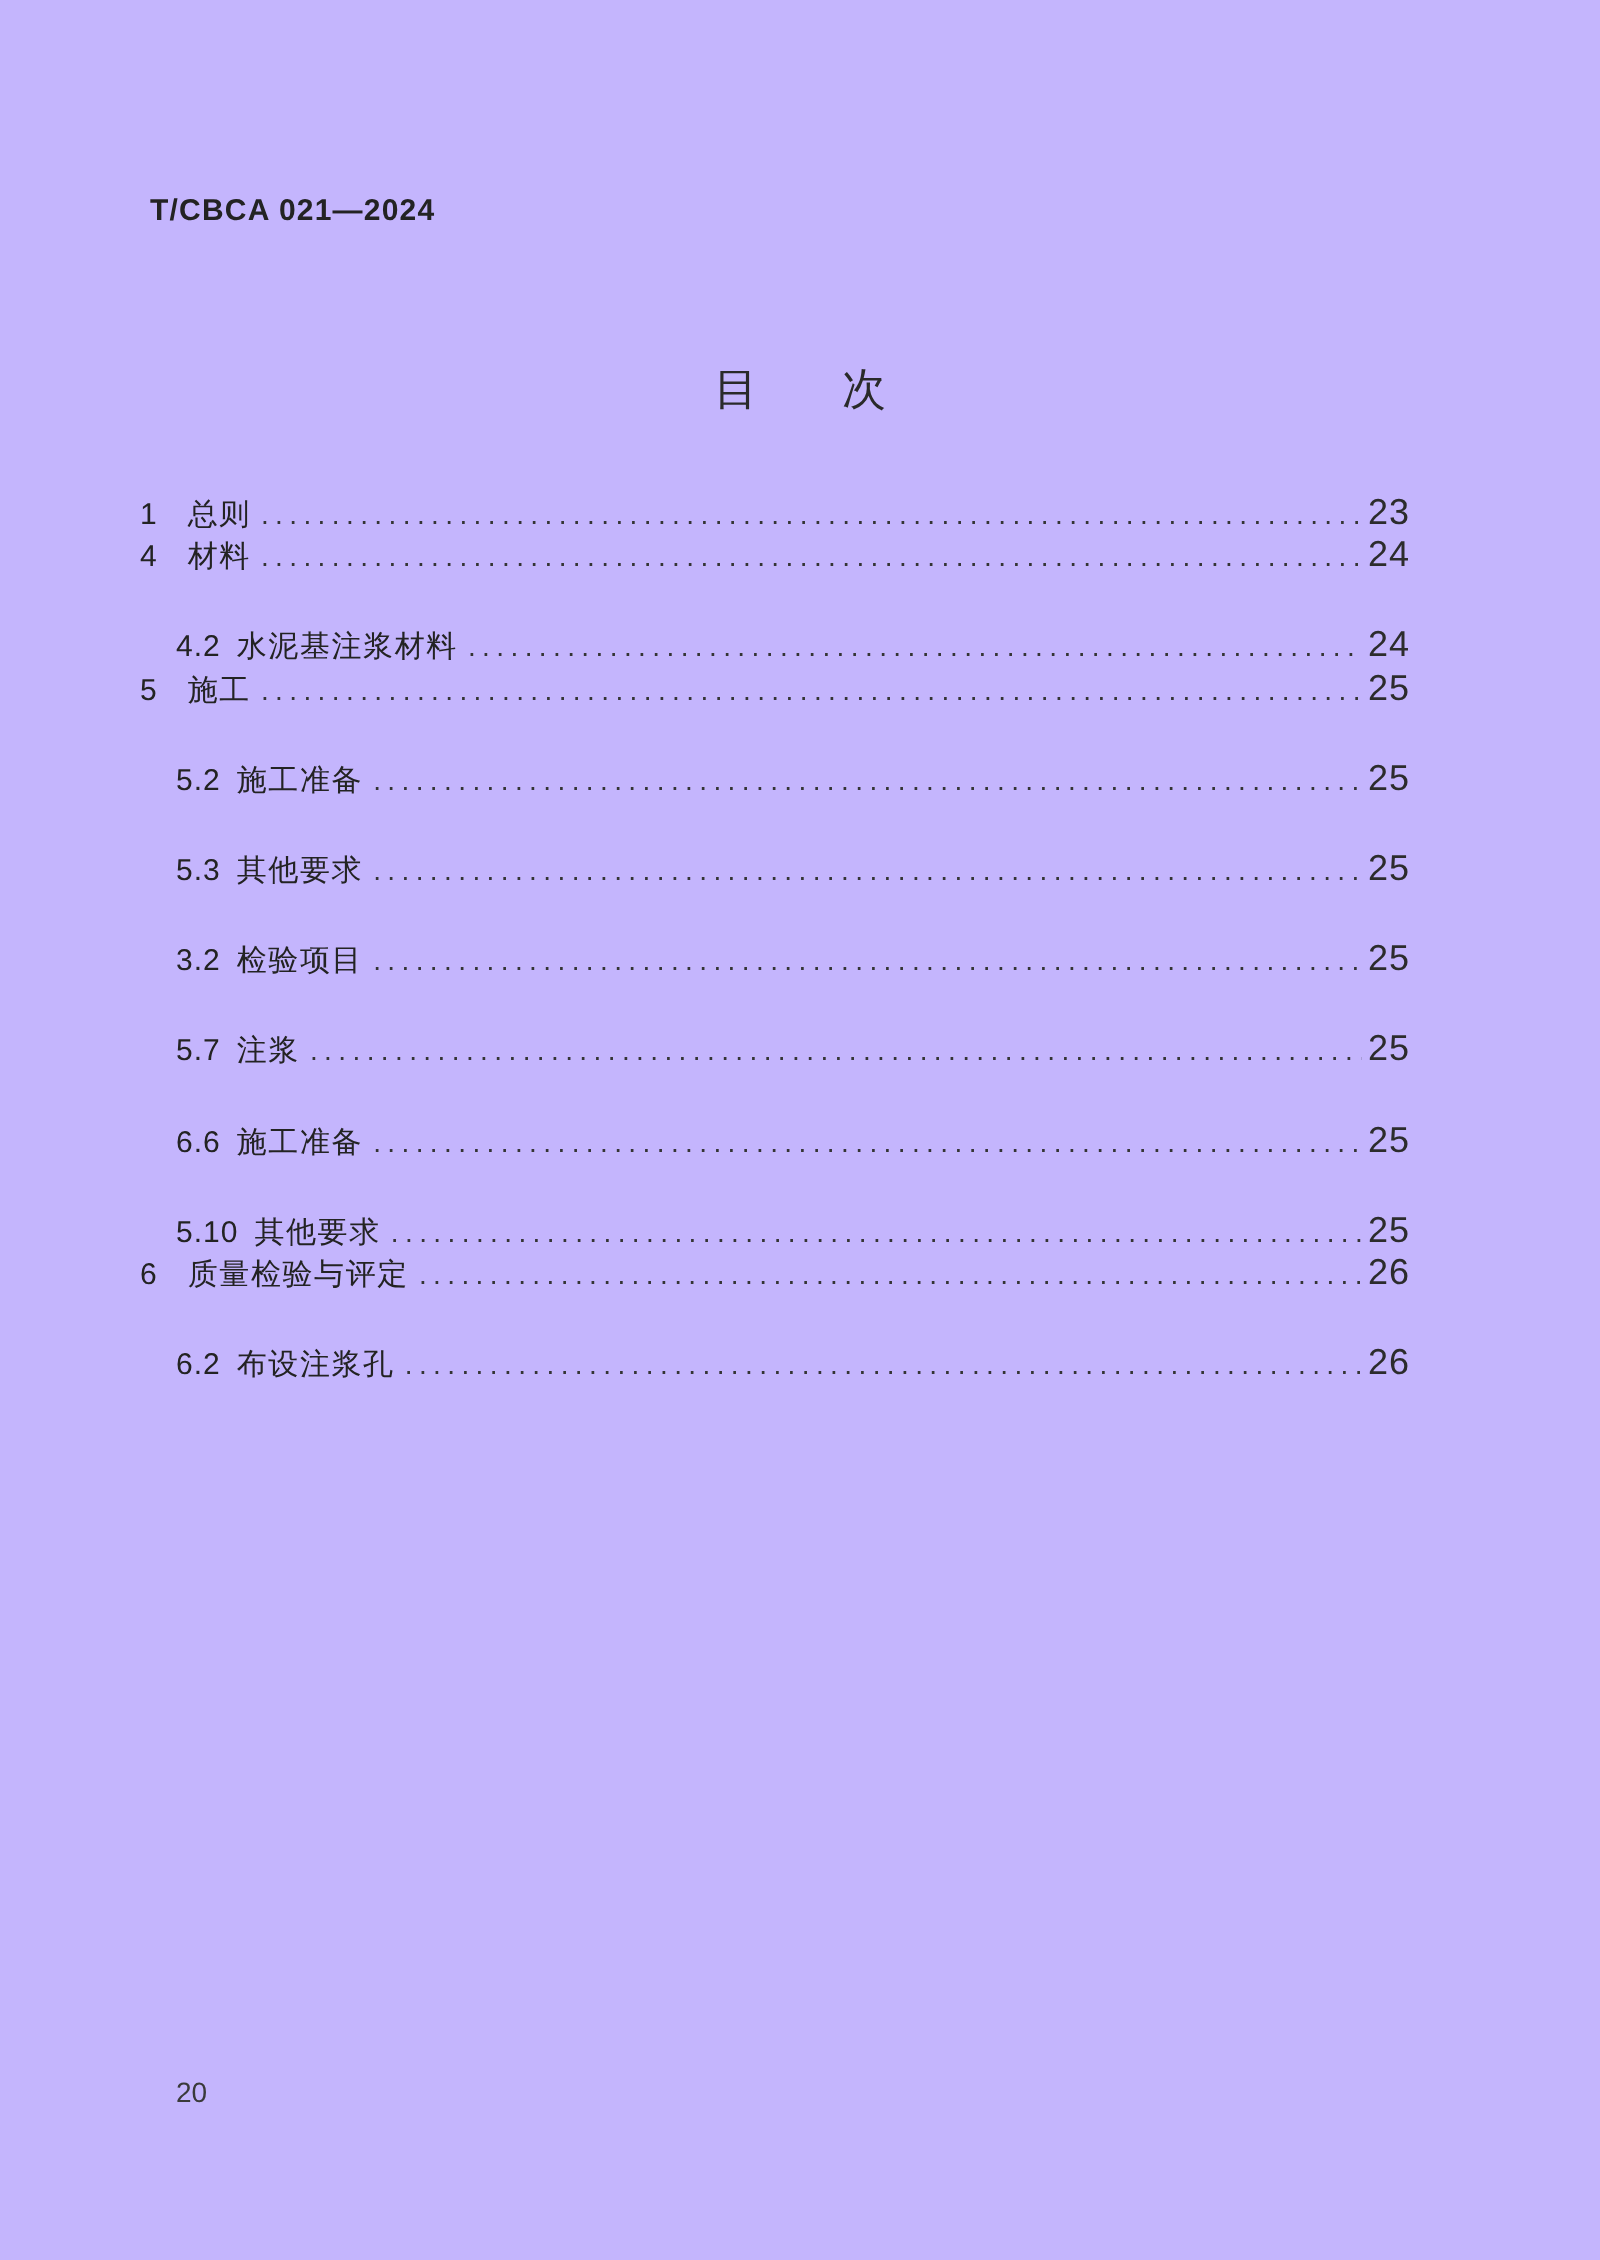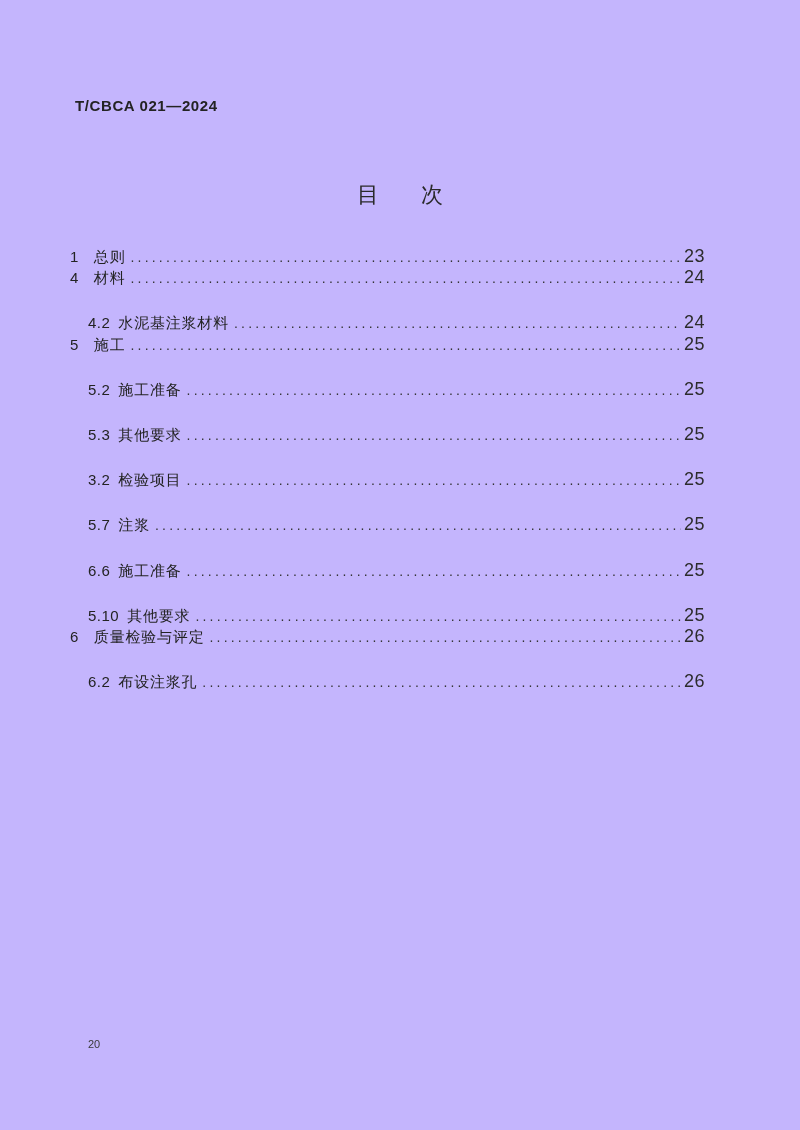--- a/index.html
+++ b/index.html
@@ -69,21 +69,21 @@
   .toc-page {
     flex: none;
     font-size: 18px;
     letter-spacing: 0.5px;
     color: #2c2c2c;
   }
   .doc-footer {
     position: absolute;
     left: 88px;
     top: 1038px;
-    font-size: 11px;
+    font-size: 14px;
     color: #3a3a3a;
   }
 </style>
 </head>
 <body>
 
 <div class="page">
 
   <div class="doc-header">T/CBCA 021—2024</div>
 

